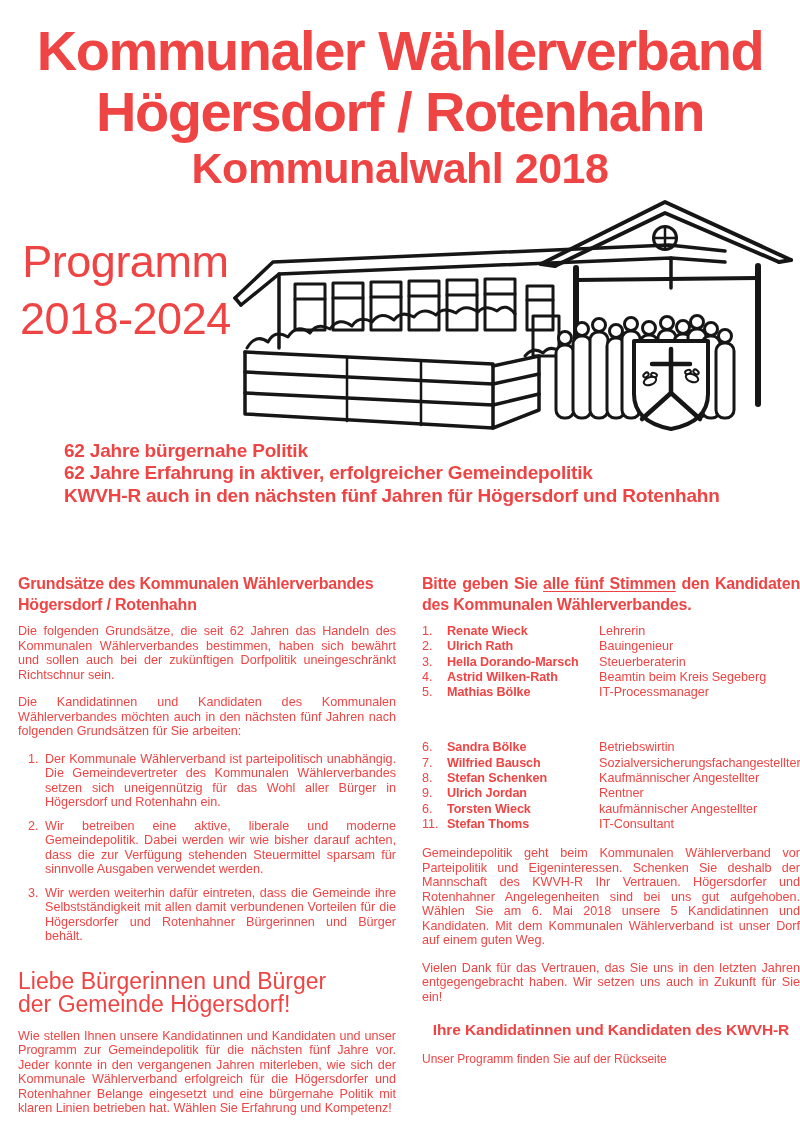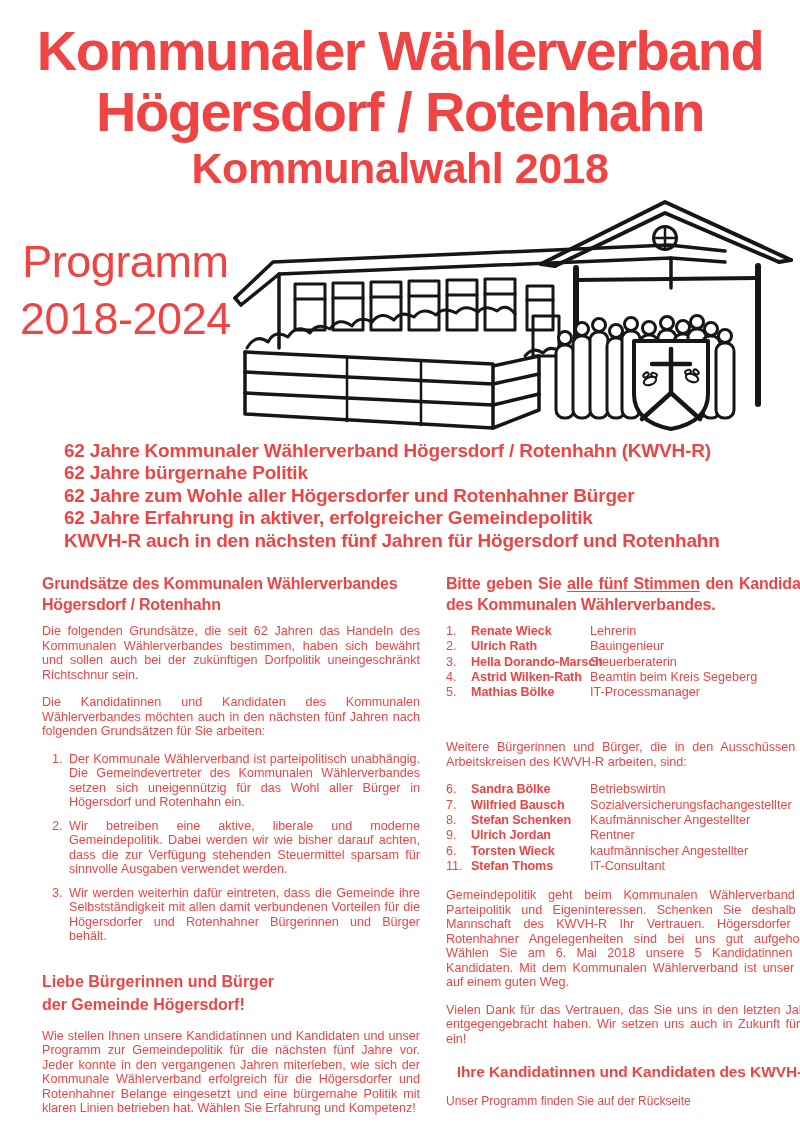--- a/index.html
+++ b/index.html
@@ -11,37 +11,37 @@
   
   .titles{position:absolute;top:20px;left:0;right:0;text-align:center;}
   .title-main{font-size:56px;font-weight:700;line-height:61px;letter-spacing:-1.5px;}
   .title-sub{font-size:43px;font-weight:700;line-height:50px;margin-top:1px;letter-spacing:-0.5px;}
   
   .program{position:absolute;left:20px;top:233px;font-size:45px;line-height:57px;font-weight:400;letter-spacing:-0.5px;text-align:center;}
   .illustration{position:absolute;left:225px;top:198px;width:570px;height:234px;}
   
   .achievements{position:absolute;left:64px;top:440px;font-size:19px;font-weight:700;line-height:22.4px;letter-spacing:-0.2px;}
   
-  .col{position:absolute;top:574px;width:378px;font-size:12.6px;line-height:14.5px;text-align:justify;margin-left:24px;}
+  .col{position:absolute;top:574px;width:378px;font-size:12.6px;line-height:14.5px;text-align:justify;}
   .col-left{left:18px;}
   .col-right{left:422px;}
   .col h3{font-size:16px;line-height:20.5px;font-weight:700;margin:0 0 9px;text-align:left;letter-spacing:-0.2px;}
   .col-right h3.vote{ text-align:justify; }
   .col p{margin:0 0 13px;}
   .uline{text-decoration:underline;text-underline-offset:2px;}
   
   .principle{position:relative;padding-left:27px;margin-bottom:9px;}
   .principle .pnum{position:absolute;left:10px;top:0;}
   
-  .h2{font-size:16px;line-height:23px;font-weight:700;margin:26px 0 13px;text-align:left;}
+  .h2{font-size:23px;line-height:23px;font-weight:400;margin:26px 0 13px;text-align:left;}
   
   .roster{margin:0 0 14px;}
   .crow{display:flex;line-height:15.3px;}
   .cnum{width:25px;flex:none;}
-  .cname{width:119px;flex:none;font-weight:700;white-space:nowrap;letter-spacing:-0.1px;}
+  .cname{width:152px;flex:none;font-weight:700;white-space:nowrap;letter-spacing:-0.1px;}
   .cjob{flex:1;text-align:left;white-space:nowrap;}
   .gap-lg{height:26px;}
   .closing-heading{font-size:15.5px;font-weight:700;text-align:center;margin:19px 0 0;letter-spacing:-0.1px;}
   .closing-note{font-size:12px;margin:14px 2px 0 0;}
 </style>
 </head>
 <body>
 
 <div class="page">
 
@@ -154,23 +154,21 @@
           <ellipse cx="429" cy="177" rx="3" ry="2" transform="rotate(20 429 177)"></ellipse>
           <ellipse cx="467" cy="180" rx="6.5" ry="3.8" transform="rotate(22 467 180)"></ellipse>
           <ellipse cx="463" cy="174" rx="3" ry="2" transform="rotate(-20 463 174)"></ellipse>
           <ellipse cx="471" cy="174" rx="3" ry="2" transform="rotate(40 471 174)"></ellipse>
         </g>
       </g>
     </g>
   </svg>
 
   <div class="achievements">
-    <div>62 Jahre Kommunaler Wählerverband Högersdorf / Rotenhahn (KWVH-R)</div>
     <div>62 Jahre bürgernahe Politik</div>
-    <div>62 Jahre zum Wohle aller Högersdorfer und Rotenhahner Bürger</div>
     <div>62 Jahre Erfahrung in aktiver, erfolgreicher Gemeindepolitik</div>
     <div>KWVH-R auch in den nächsten fünf Jahren für Högersdorf und Rotenhahn</div>
   </div>
 
   <div class="col col-left">
     <h3>Grundsätze des Kommunalen Wählerverbandes Högersdorf / Rotenhahn</h3>
     <p>Die folgenden Grundsätze, die seit 62 Jahren das Handeln des Kommunalen Wählerverbandes bestimmen, haben sich bewährt und sollen auch bei der zukünftigen Dorfpolitik uneingeschränkt Richtschnur sein.</p>
     <p>Die Kandidatinnen und Kandidaten des Kommunalen Wählerverbandes möchten auch in den nächsten fünf Jahren nach folgenden Grundsätzen für Sie arbeiten:</p>
 
     <div class="principle">
@@ -218,21 +216,20 @@
         <span class="cjob">Beamtin beim Kreis Segeberg</span>
       </div>
       <div class="crow">
         <span class="cnum">5.</span>
         <span class="cname">Mathias Bölke</span>
         <span class="cjob">IT-Processmanager</span>
       </div>
     </div>
 
     <div class="gap-lg"></div>
-    <p>Weitere Bürgerinnen und Bürger, die in den Ausschüssen und Arbeitskreisen des KWVH-R arbeiten, sind:</p>
 
     <div class="roster">
       <div class="crow">
         <span class="cnum">6.</span>
         <span class="cname">Sandra Bölke</span>
         <span class="cjob">Betriebswirtin</span>
       </div>
       <div class="crow">
         <span class="cnum">7.</span>
         <span class="cname">Wilfried Bausch</span>

